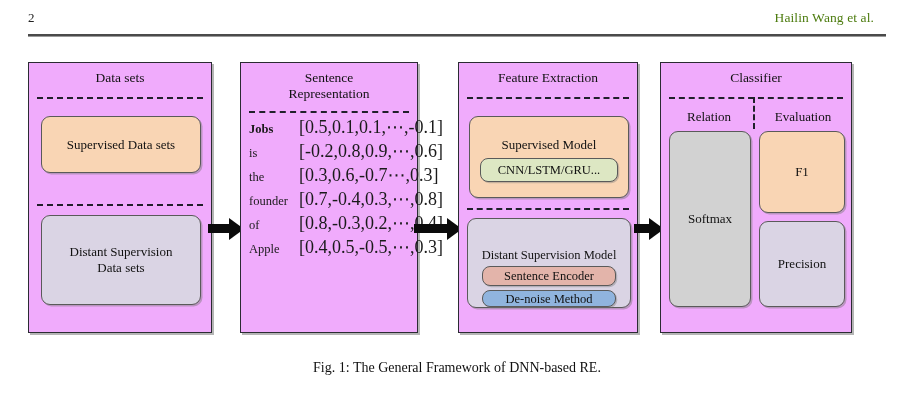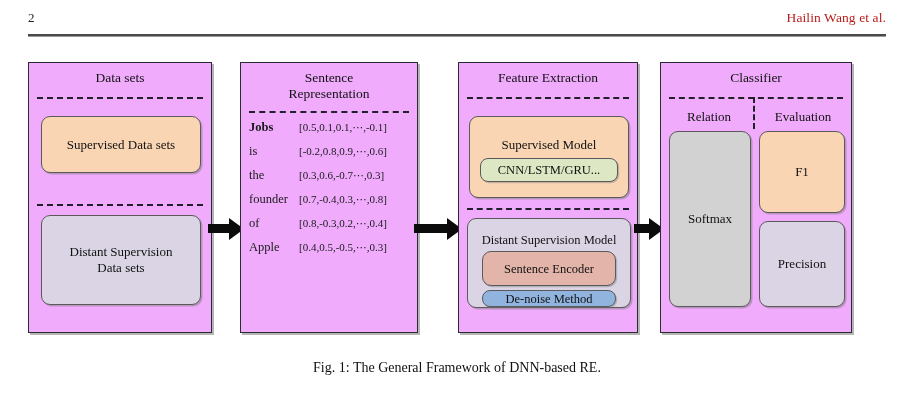--- a/index.html
+++ b/index.html
@@ -25,24 +25,24 @@
   }
   .page-number {
     position: absolute;
     left: 28px;
     top: 10px;
     font-size: 13px;
     color: #222;
   }
   .running-head {
     position: absolute;
-    right: 28px;
+    right: 40px;
     top: 10px;
     font-size: 13.5px;
-    color: #b91c1c;
+    color: #4d7c0f;
     letter-spacing: 0.1px;
   }
   .header-rule {
     position: absolute;
     left: 28px;
     top: 34px;
     width: 858px;
     height: 2px;
     background: #4a4a4a;
     border-bottom: 1px solid #9a9a9a;
@@ -146,31 +146,31 @@
     text-align: left;
     padding-left: 2px;
     box-sizing: border-box;
     white-space: nowrap;
   }
   .token-word.bold { font-weight: bold; }
   .token-vec {
     flex: 1;
     text-align: left;
     white-space: nowrap;
-    font-size: 11px;
+    font-size: 18px;
   }
 
   
   #panel-feature { left: 458px; width: 180px; }
   #box-supervised-model { left: 10px; top: 53px; width: 160px; height: 82px; }
   #box-supervised-model .model-label { margin-top: 4px; margin-bottom: 5px; }
   #inner-cnn { width: 138px; height: 24px; }
   #box-distant-model { left: 8px; top: 155px; width: 164px; height: 90px; justify-content: flex-end; padding-top: 4px; }
   #box-distant-model .model-label { font-size: 12.5px; margin-bottom: 3px; }
-  #inner-sentence-encoder { width: 134px; height: 35px; margin-bottom: 4px; border-radius: 9px; }
+  #inner-sentence-encoder { width: 134px; height: 20px; margin-bottom: 4px; }
   #inner-denoise { width: 134px; height: 17px; }
 
   
   #panel-classifier { left: 660px; width: 192px; }
   .col-head {
     position: absolute;
     top: 46px;
     font-size: 13px;
     text-align: center;
     color: #111;

